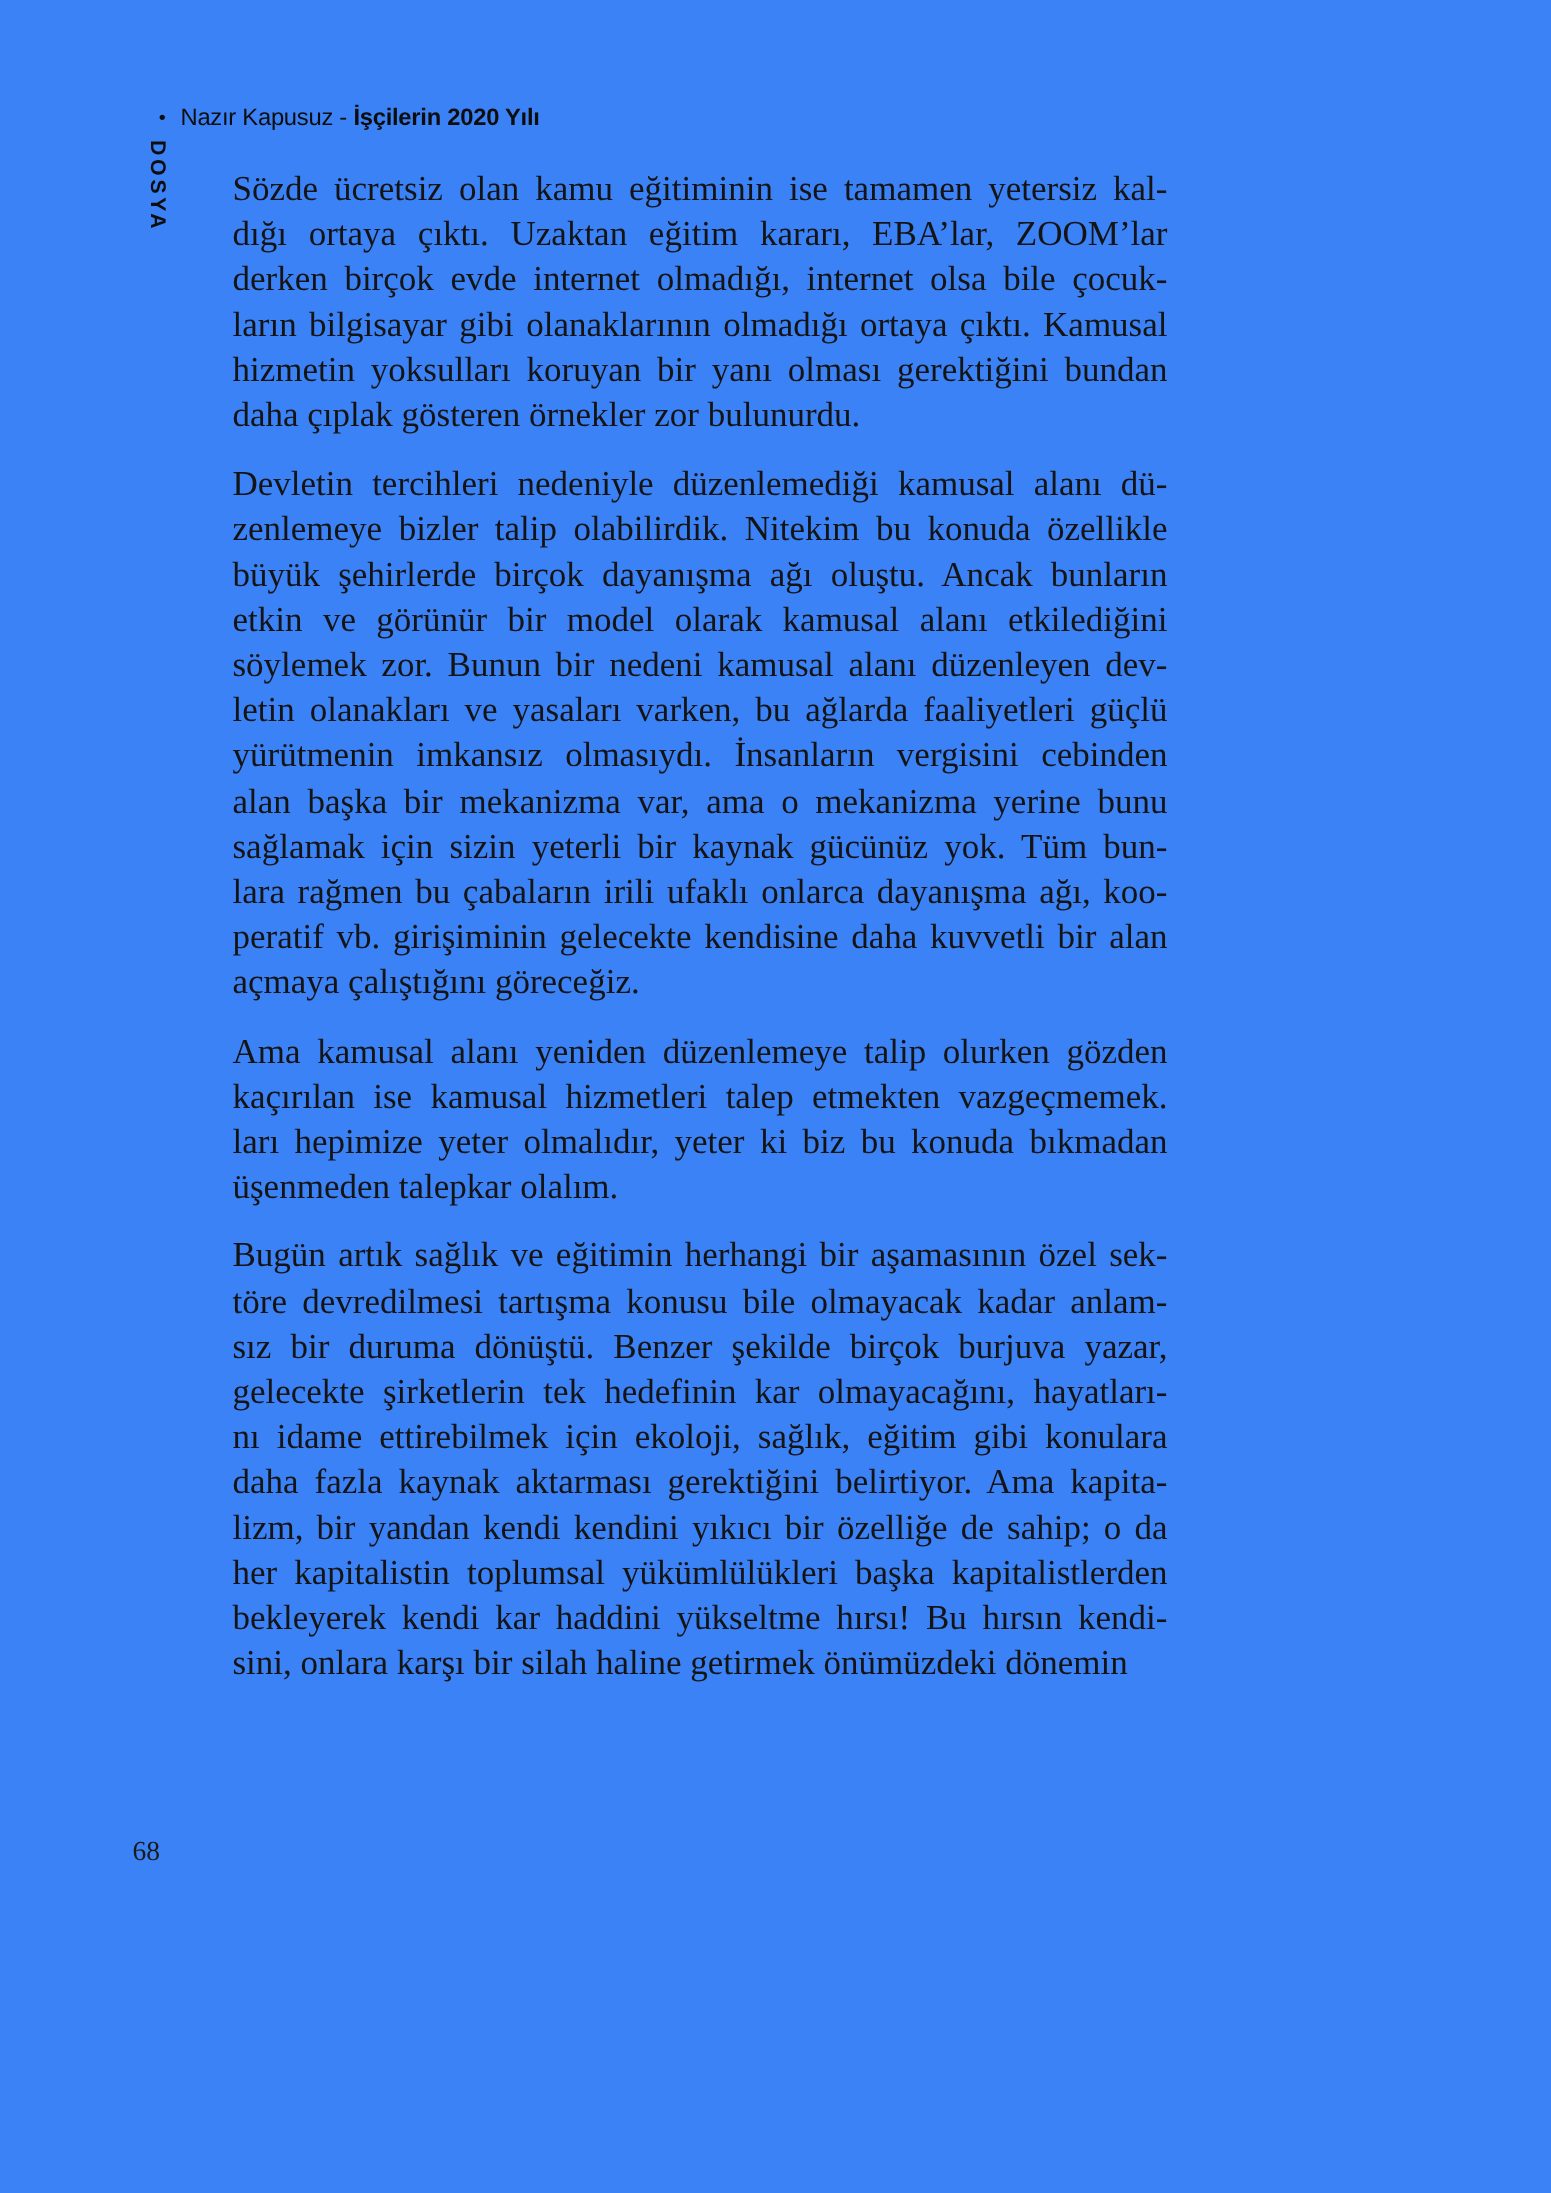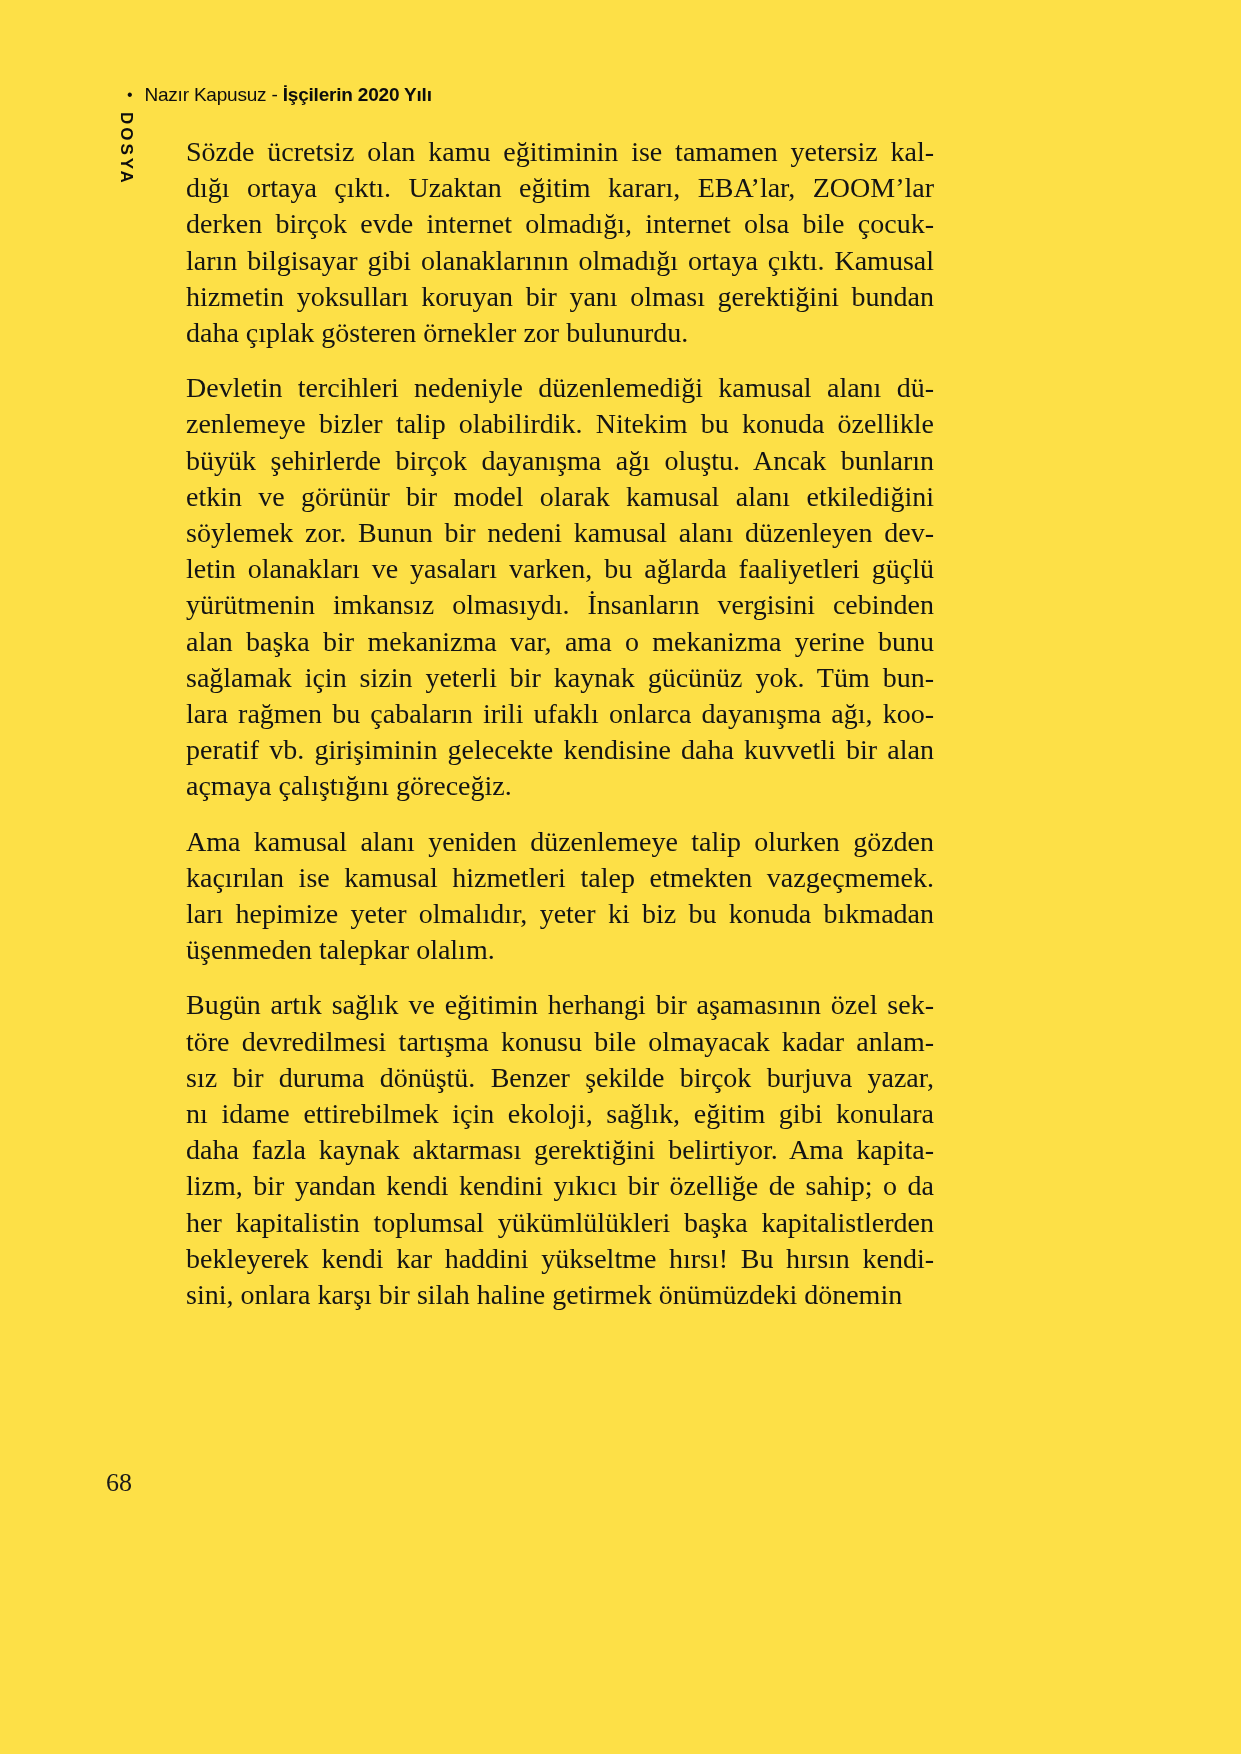--- a/index.html
+++ b/index.html
@@ -2,21 +2,21 @@
 <html lang="tr"><head>
 <meta charset="utf-8">
 <style>
   * { margin: 0; padding: 0; box-sizing: border-box; }
   html, body { background: #e8e8e8; }
   .page {
     position: relative;
     width: 1241px;
     height: 1754px;
     margin: 0 auto;
-    background: #fde047;
+    background: #3b82f6;
     font-family: "Liberation Serif", serif;
     color: #131313;
     overflow: hidden;
   }
   .header {
     position: absolute;
     left: 127px;
     top: 84px;
     font-family: "Liberation Sans", sans-serif;
     font-size: 19px;
@@ -60,21 +60,21 @@
     white-space: normal;
   }
   .line.last {
     text-align: right;
     text-align-last: left;
   }
   .page-number {
     position: absolute;
     left: 106px;
     top: 1468px;
-    font-size: 26px;
+    font-size: 22px;
     color: #1a1a1a;
     font-family: "Liberation Serif", serif;
   }
 </style>
 </head>
 <body>
 
 <div class="page">
 
   <div class="header">
@@ -109,20 +109,21 @@
       <div class="paragraph">
         <div class="line">Ama kamusal alanı yeniden düzenlemeye talip olurken gözden</div>
         <div class="line">kaçırılan ise kamusal hizmetleri talep etmekten vazgeçmemek.</div>
         <div class="line">ları hepimize yeter olmalıdır, yeter ki biz bu konuda bıkmadan</div>
         <div class="line last">üşenmeden talepkar olalım.</div>
       </div>
       <div class="paragraph">
         <div class="line">Bugün artık sağlık ve eğitimin herhangi bir aşamasının özel sek-</div>
         <div class="line">töre devredilmesi tartışma konusu bile olmayacak kadar anlam-</div>
         <div class="line">sız bir duruma dönüştü. Benzer şekilde birçok burjuva yazar,</div>
+        <div class="line">gelecekte şirketlerin tek hedefinin kar olmayacağını, hayatları-</div>
         <div class="line">nı idame ettirebilmek için ekoloji, sağlık, eğitim gibi konulara</div>
         <div class="line">daha fazla kaynak aktarması gerektiğini belirtiyor. Ama kapita-</div>
         <div class="line">lizm, bir yandan kendi kendini yıkıcı bir özelliğe de sahip; o da</div>
         <div class="line">her kapitalistin toplumsal yükümlülükleri başka kapitalistlerden</div>
         <div class="line">bekleyerek kendi kar haddini yükseltme hırsı! Bu hırsın kendi-</div>
         <div class="line last">sini, onlara karşı bir silah haline getirmek önümüzdeki dönemin</div>
       </div>
     </div>
 
   <div class="page-number">68</div>

